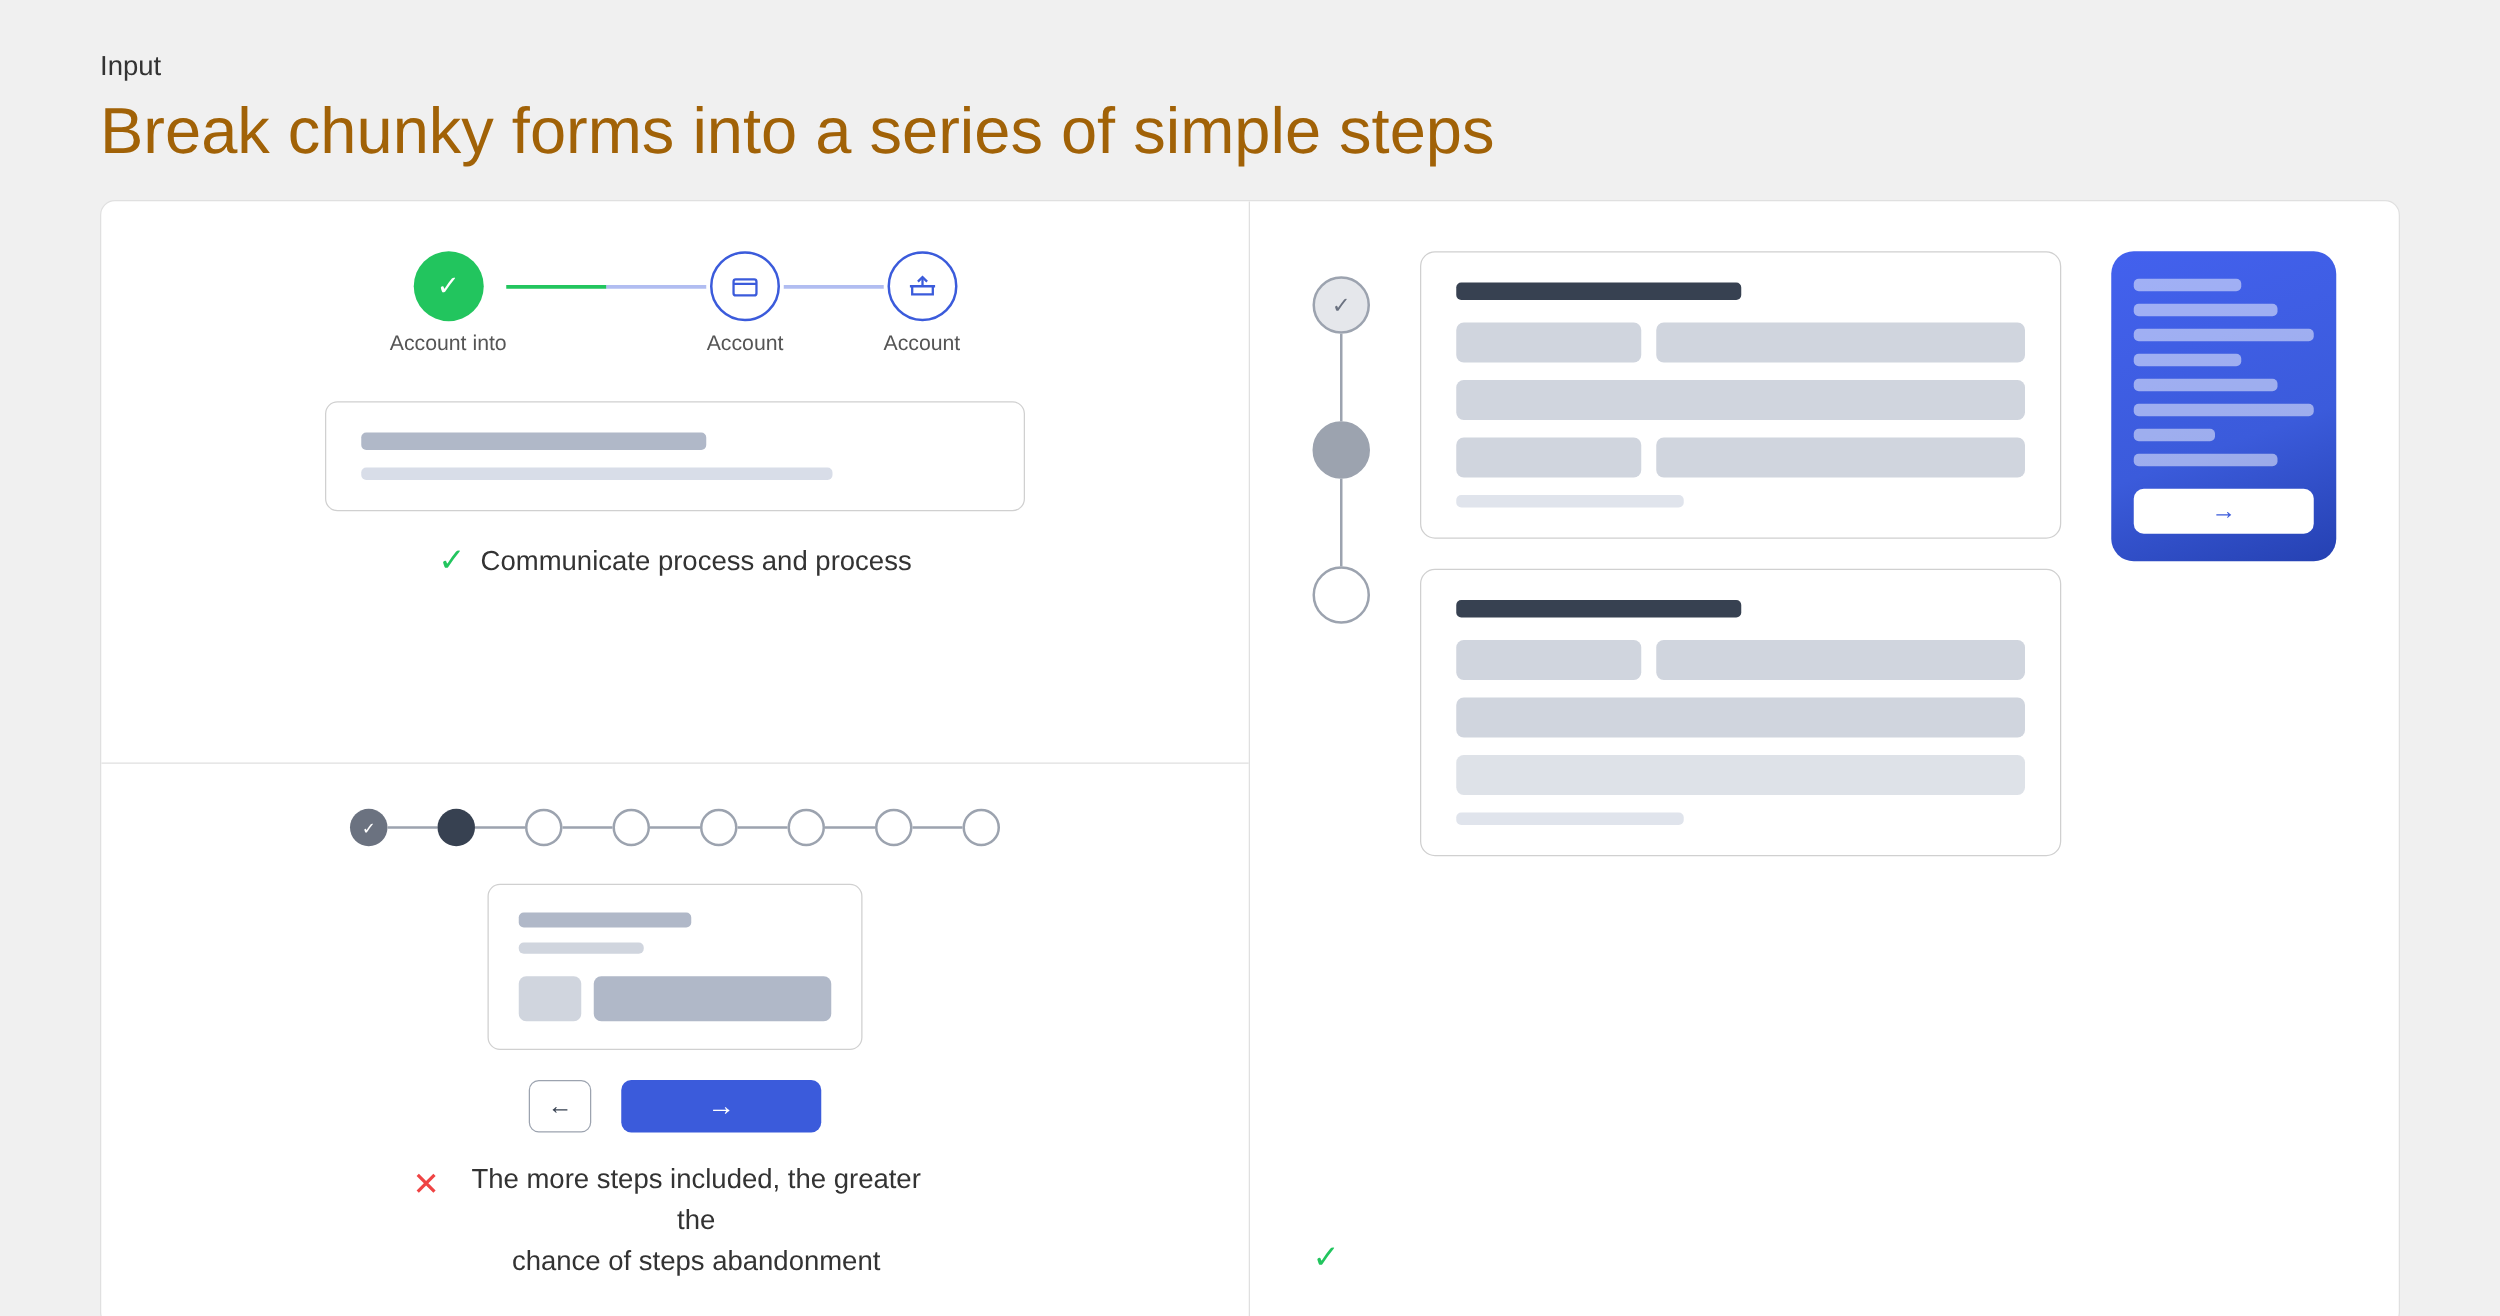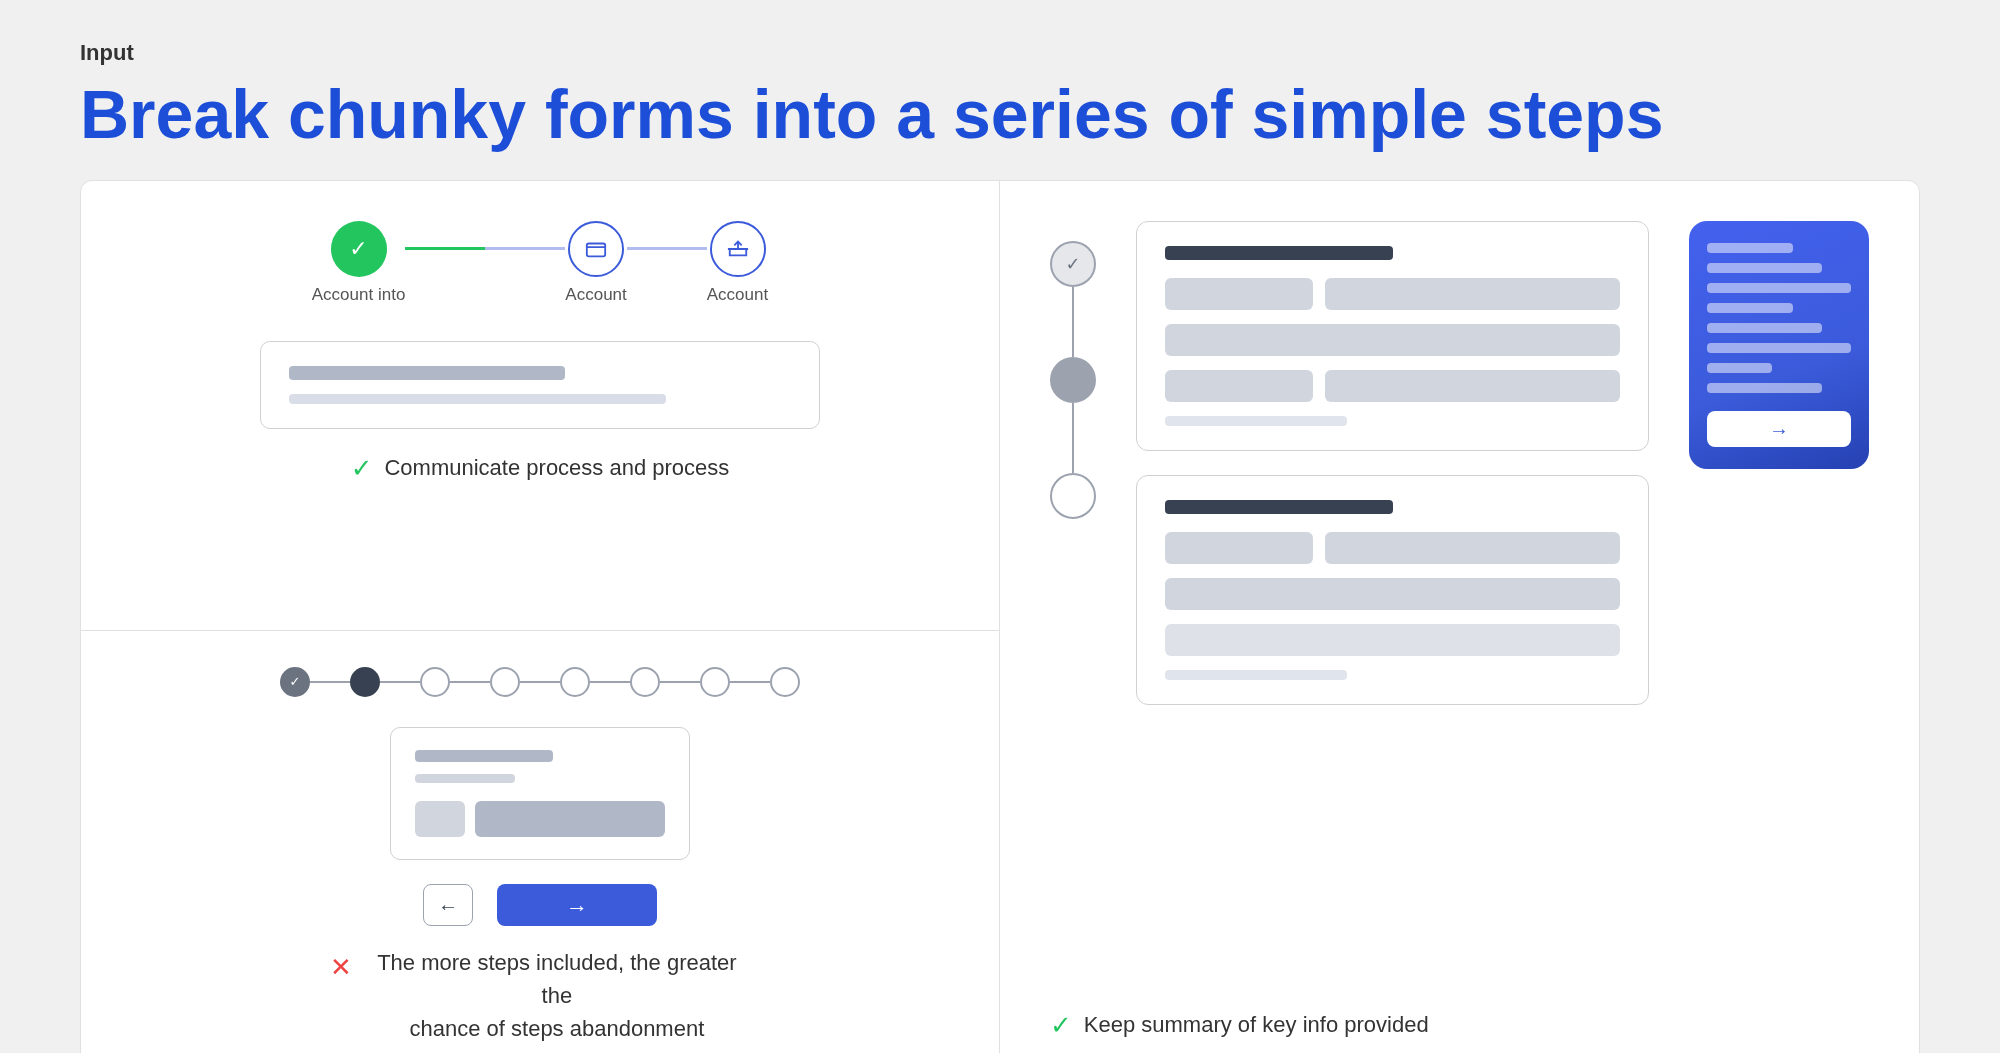--- a/index.html
+++ b/index.html
@@ -19,29 +19,29 @@
       width: 100%;
       max-width: 1840px;
     }
 
     .header-section {
       margin-bottom: 24px;
     }
 
     .label-input {
       font-size: 22px;
-      font-weight: 700;
+      font-weight: 400;
       color: #333;
       margin-bottom: 8px;
     }
 
     .main-title {
-      font-size: 68px;
-      font-weight: 700;
-      color: #1d4ed8;
+      font-size: 52px;
+      font-weight: 400;
+      color: #a16207;
       line-height: 1.2;
     }
 
     .main-card {
       background: #fff;
       border: 1px solid #e0e0e0;
       border-radius: 12px;
       display: grid;
       grid-template-columns: 1fr 1fr;
       overflow: hidden;
@@ -623,20 +623,19 @@
           <div class="phone-bar long"></div>
           <div class="phone-bar tiny"></div>
           <div class="phone-bar medium"></div>
           <div class="phone-btn">→</div>
         </div>
       </div>
 
       <div class="right-bottom-section">
         <div class="good-label-right">
           <span class="check-green">✓</span>
-          <span>Keep summary of key info provided</span>
         </div>
       </div>
     </div>
 
   </div>
 
 </div>
 
 </body></html>

